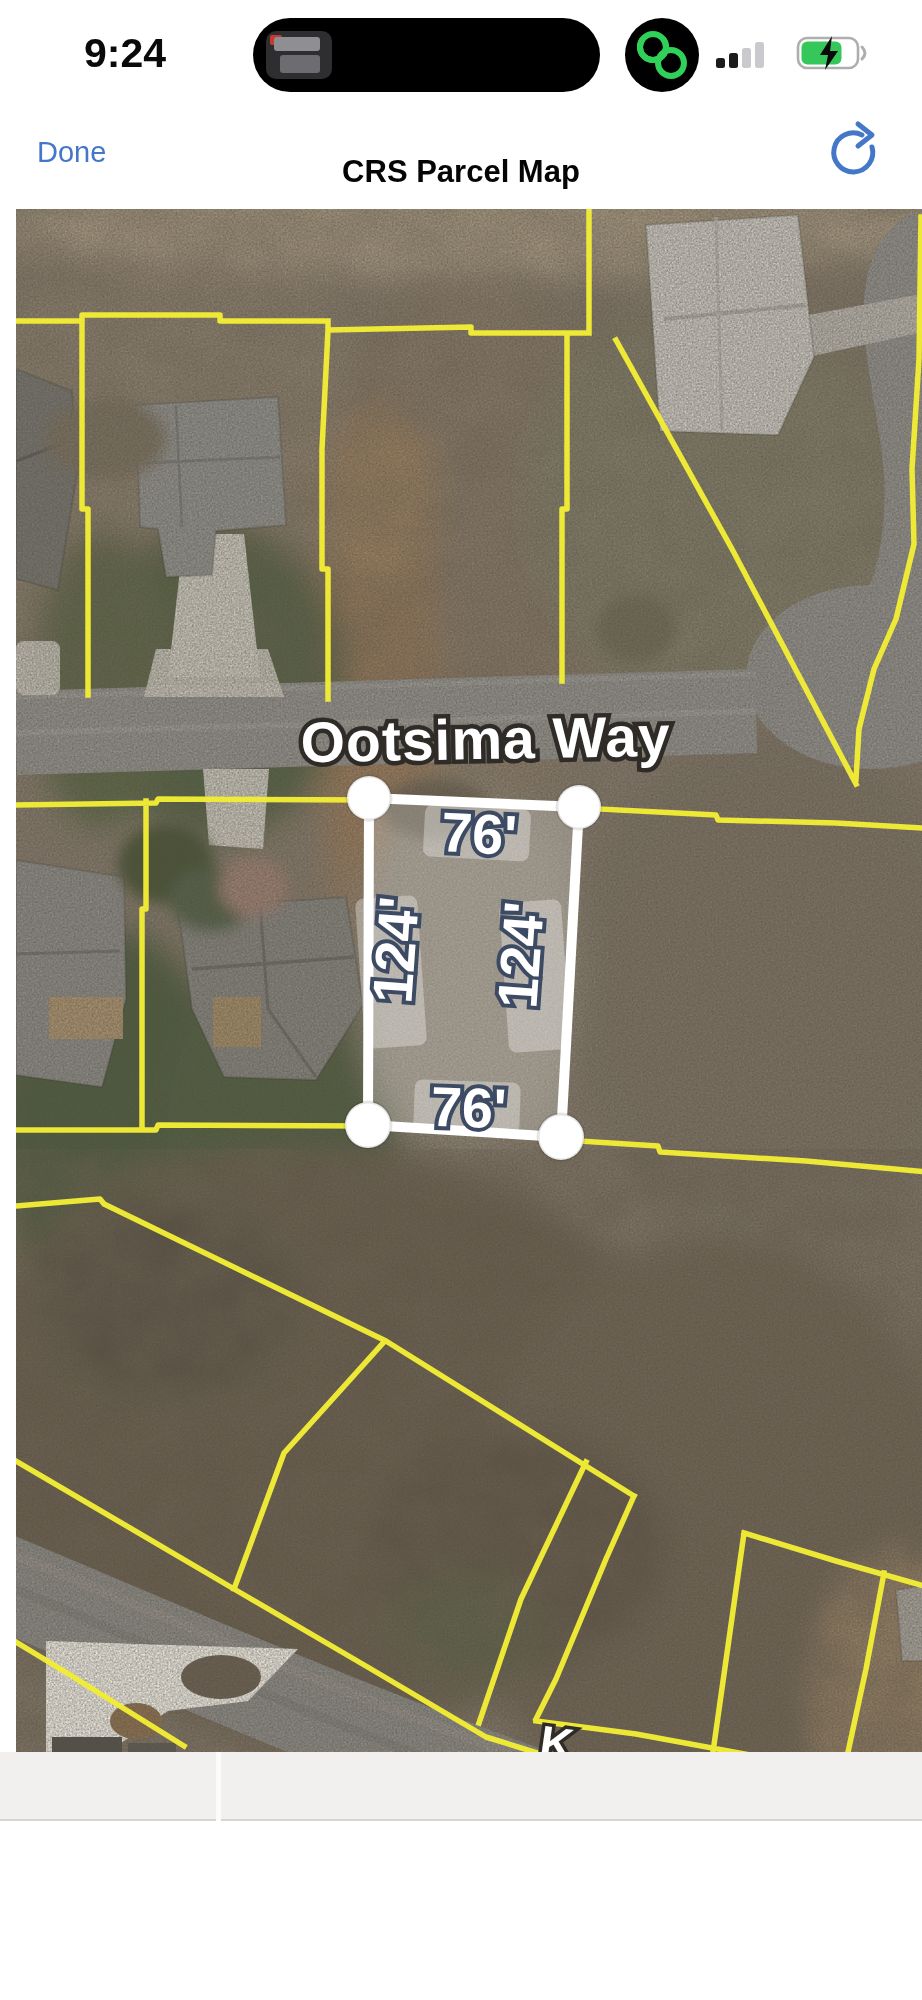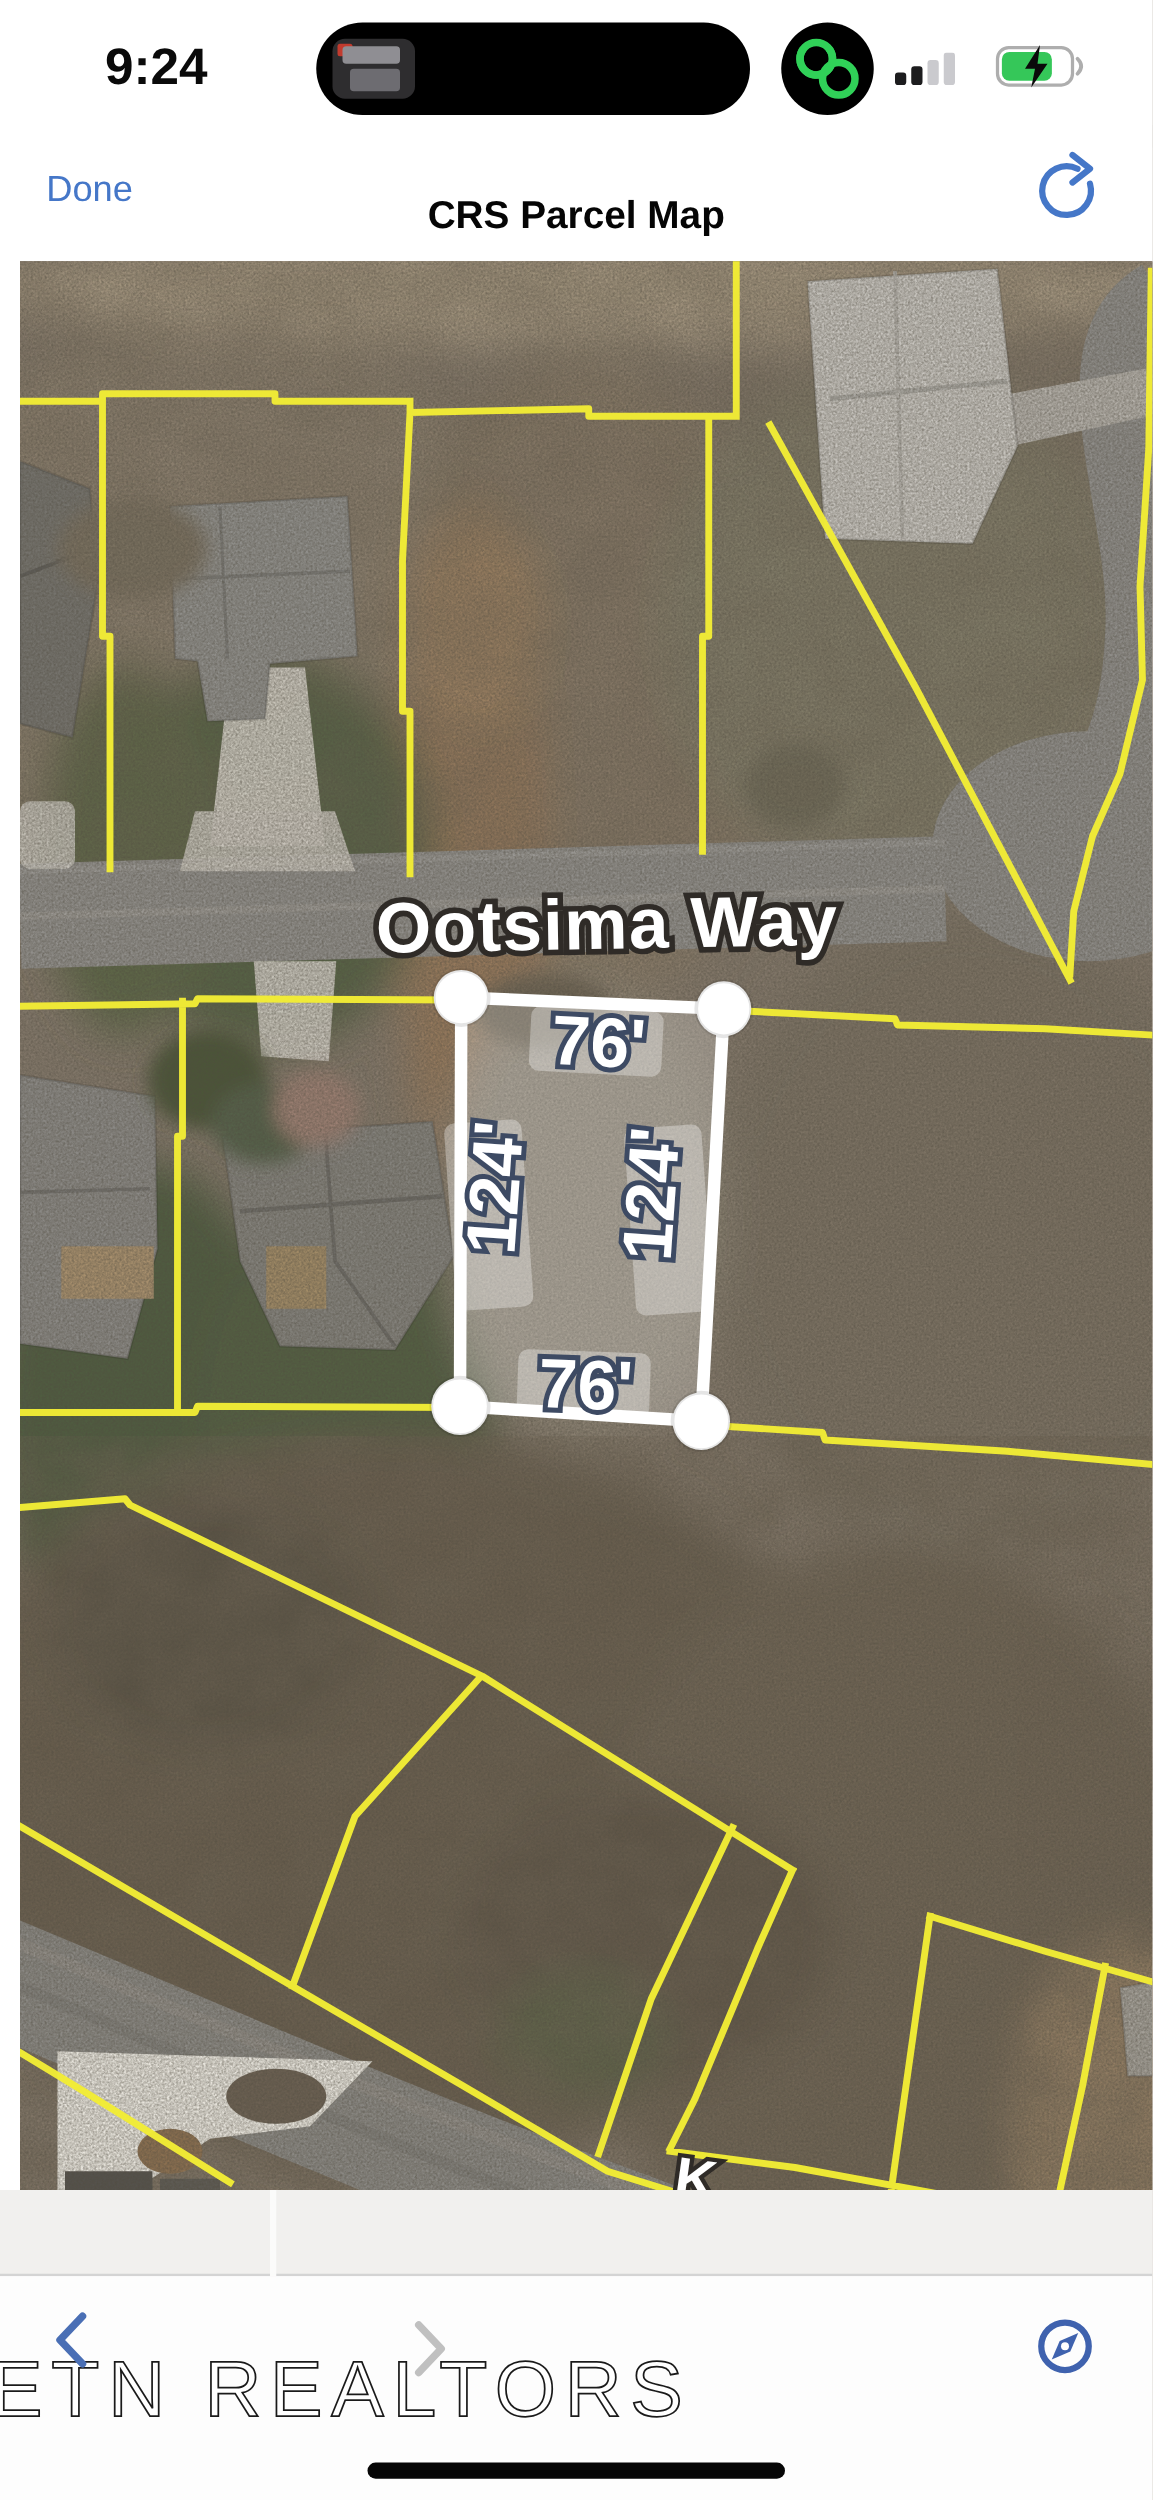--- a/index.html
+++ b/index.html
@@ -230,29 +230,14 @@
         <circle cx="545" cy="928" r="23"></circle>
       </g>
     </g>
   </svg>
   </div>
 
   <div class="grayband">
     <div class="vline"></div>
   </div>
 
-  <div class="footer">
-    <svg style="position:absolute;left:0;top:0" width="922" height="179" viewBox="0 0 922 179">
-      <text x="-8" y="112" font-size="63" letter-spacing="7" fill="#ffffff" stroke="#1a1a1a" stroke-width="1.4" font-weight="400">ETN REALTORS</text>
-      <path d="M66 32 L48 51 L66 70" fill="none" stroke="#4a6fb5" stroke-width="6" stroke-linecap="round" stroke-linejoin="round"></path>
-      <path d="M335 39 L353 58 L335 77" fill="none" stroke="#c0c0c0" stroke-width="6" stroke-linecap="round" stroke-linejoin="round"></path>
-      <g>
-        <circle cx="852" cy="56" r="19" fill="none" stroke="#3f62ae" stroke-width="5"></circle>
-        <g transform="rotate(45 852 56)">
-          <polygon points="852,41 858,56 852,71 846,56" fill="#3f62ae"></polygon>
-        </g>
-        <circle cx="852" cy="56" r="3.2" fill="#ffffff"></circle>
-      </g>
-    </svg>
-    <div class="homebar"></div>
-  </div>
 
 </div>
 
 </body></html>

